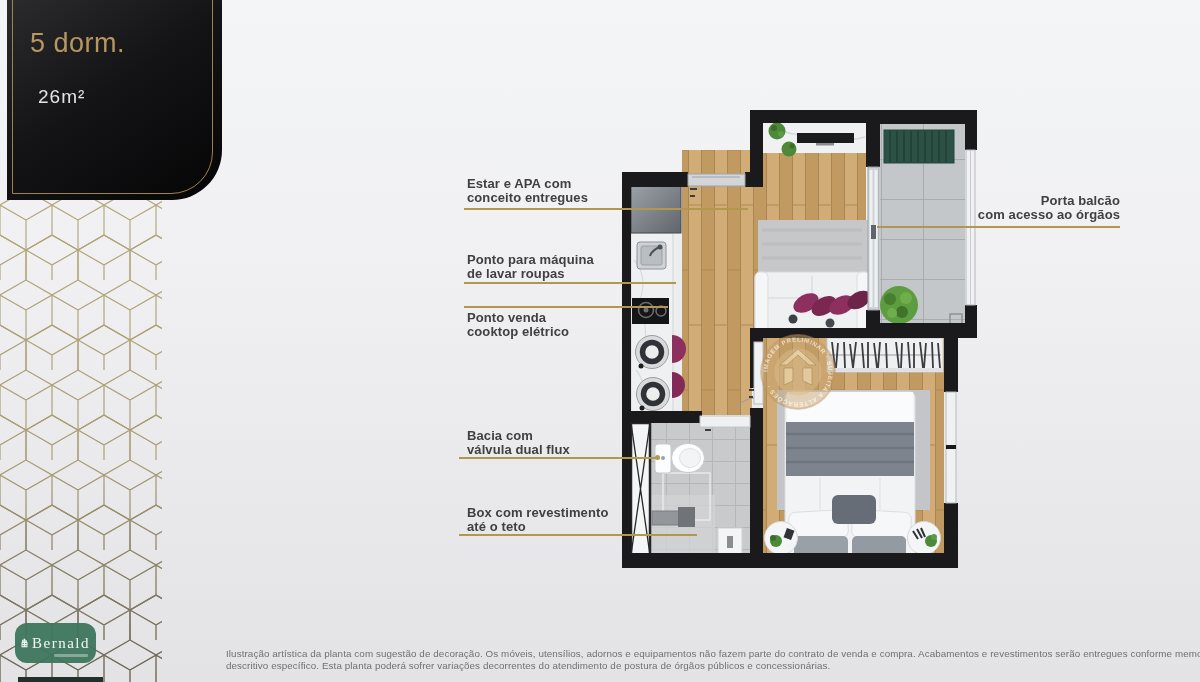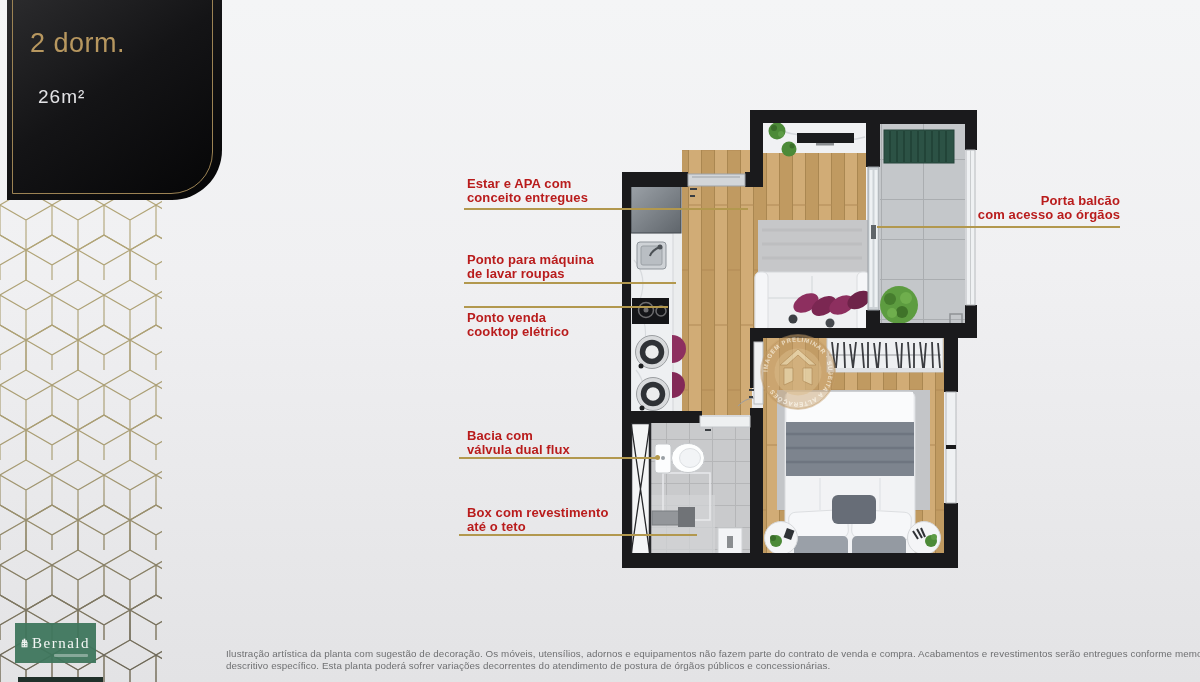--- a/index.html
+++ b/index.html
@@ -26,34 +26,35 @@
   }
   .badge-area{
     position:absolute;left:23px;top:86px;font-size:19px;letter-spacing:1px;
     color:#e3e3e6;font-weight:400;margin-left:8px;
   }
   
   .brand{
     position:absolute;left:15px;top:623px;width:81px;height:40px;z-index:2;
     background:rgba(62,118,93,.95);display:flex;align-items:center;padding:0 6px;
     box-sizing:border-box;
+    border-radius:12px;
   }
   .brand-name{
     font-family:"Liberation Serif","DejaVu Serif",serif;color:#f4f7f5;
     font-size:15px;letter-spacing:1.5px;margin-left:4px;
   }
   .brand-tagline{position:absolute;right:8px;bottom:6px;width:34px;height:3px;
     background:rgba(255,255,255,.35);border-radius:1px;}
   .bottom-sliver{position:absolute;left:18px;top:677px;width:85px;height:5px;
     background:#20302a;z-index:2;}
   
   .plan{position:absolute;left:620px;top:100px;width:360px;height:480px;z-index:1;}
   
   .callout{
-    position:absolute;z-index:3;font-size:13px;line-height:13.5px;color:#b91c1c;
+    position:absolute;z-index:3;font-size:13px;line-height:13.5px;color:#404040;
     font-weight:600;letter-spacing:.1px;white-space:nowrap;
   }
   .callout.right{text-align:right;}
   .cline{position:absolute;height:1.5px;background:#b2984e;z-index:3;}
   .cdot{position:absolute;width:5px;height:5px;border-radius:50%;background:#b2984e;z-index:3;}
   
   .disclaimer{
     position:absolute;left:190px;top:648px;width:1000px;z-index:2;
     font-size:9.8px;line-height:11.8px;color:#6f7072;letter-spacing:.1px;margin-left:36px;
   }
@@ -88,21 +89,21 @@
       <mask id="fadeM">
           <rect width="162" height="492" fill="url(#fadeG)"></rect>
         </mask>
     </defs>
     <rect width="162" height="492" fill="url(#cubesGold)"></rect>
     <rect width="162" height="492" fill="url(#cubesGray)" mask="url(#fadeM)"></rect>
   </svg>
 </div>
 
 <div class="badge">
-  <div class="badge-title">2 dorm.</div>
+  <div class="badge-title">5 dorm.</div>
   <div class="badge-area">26m²</div>
 </div>
 
 <div class="brand">
   <svg width="13" height="18" viewBox="0 0 13 18">
     <g fill="#f2f5f3">
       <rect x="1" y="7" width="11" height="10"></rect>
       <rect x="2" y="3" width="3" height="4"></rect>
       <rect x="8" y="4" width="3" height="3"></rect>
       <rect x="5" y="1" width="3" height="6"></rect>

